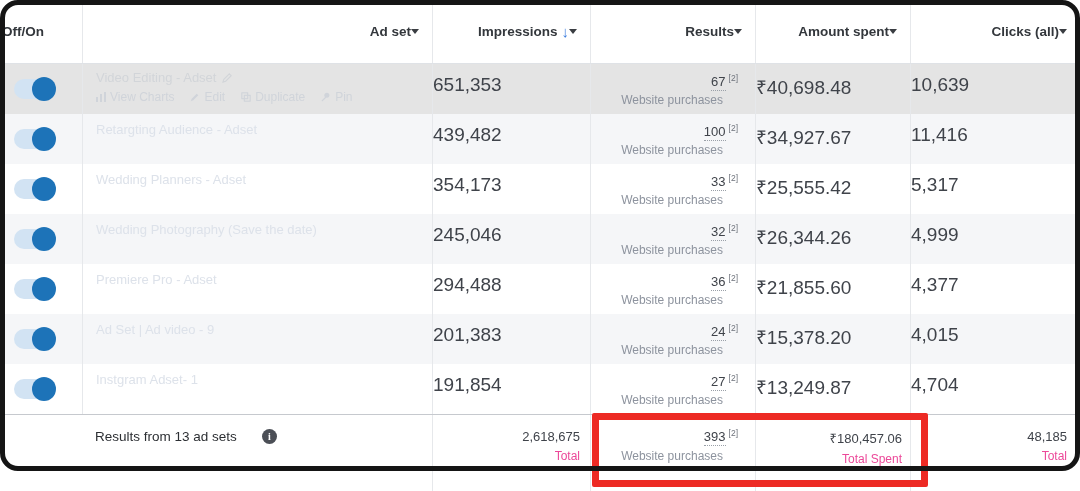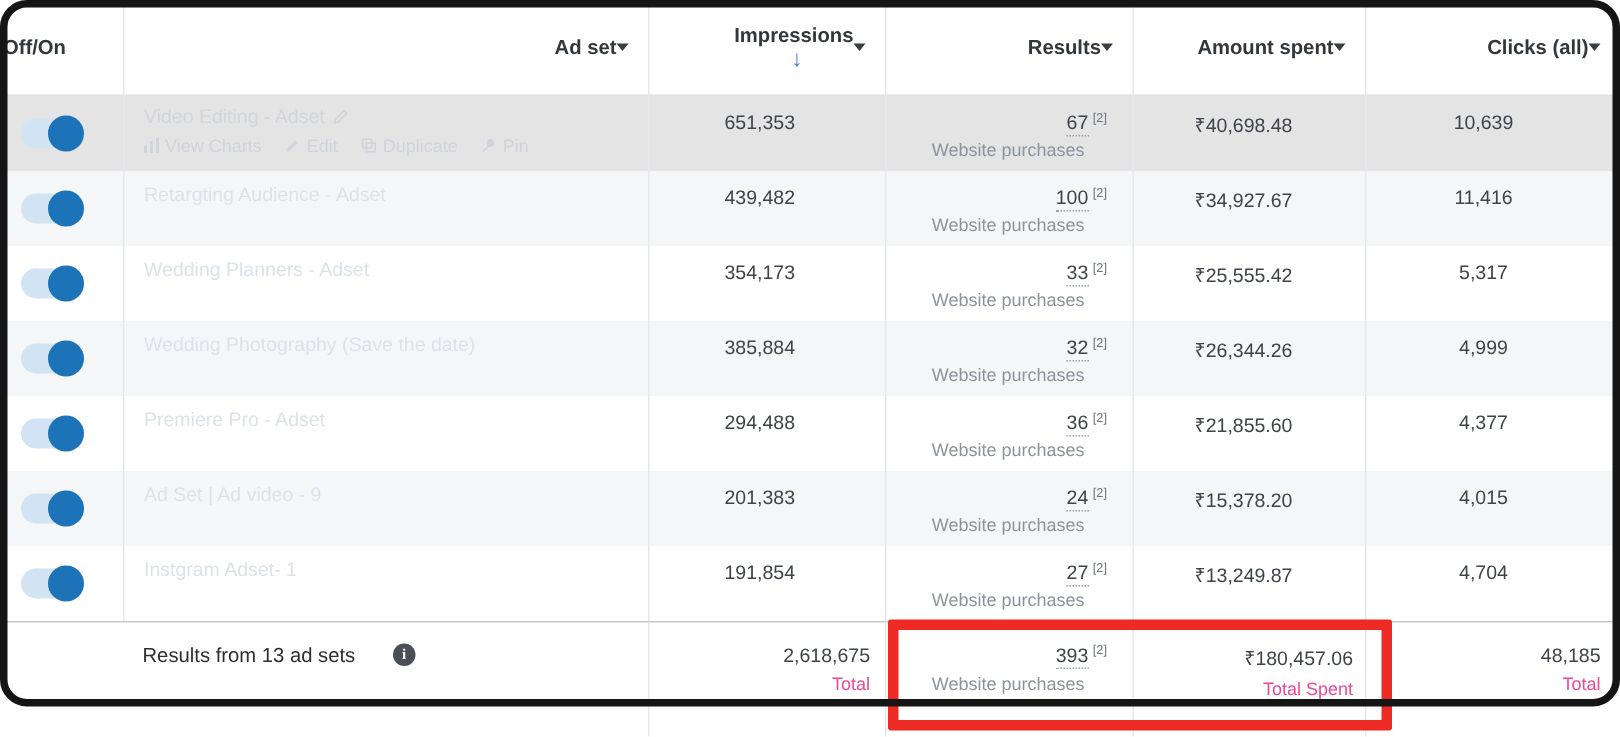--- a/index.html
+++ b/index.html
@@ -11,21 +11,21 @@
   .frame { position:absolute; inset:0; border:5px solid #151515; border-radius:18px;
            pointer-events:none; z-index:50; }
 
   .grid { display:grid; grid-template-columns:82px 350px 158px 165px 155px 170px; }
 
   
   .thead { height:64px; border-bottom:1px solid #dfe2e6; background:#fff; }
   .th { display:flex; align-items:center; justify-content:flex-end;
         padding:0 13px; font-size:13.5px; font-weight:700; color:#33373c; }
   .th + .th { border-left:1px solid #e6e8eb; }
-  .th .lbl-wrap { display:flex; align-items:center;flex-direction:column; }
+  .th .lbl-wrap { display:flex; align-items:center; }
   .th-toggle { padding-left:2px; justify-content:flex-start; }
   .sort-arrow { color:#3e7ede; font-size:15px; font-weight:400; margin-left:4px; }
   .caret { width:0; height:0; border-left:4.5px solid transparent;
            border-right:4.5px solid transparent; border-top:5.5px solid #3a3d42; }
 
   
   .tr { height:50px; }
   .tr .td + .td { border-left:1px solid #e6e8eb; }
   .r-hover { background:#e4e4e4; }
   .r-alt   { background:#f5f6f8; }
@@ -38,21 +38,21 @@
             border-radius:50%; background:#1d73b8; }
 
   .td-adset { padding:8px 0 0 13px; font-size:13px; }
   .adset-name { color:#dde2ea; white-space:nowrap; display:inline-flex; align-items:center; gap:6px; }
   .r-hover .adset-name { color:#d2d5d9; }
   .r-hover .td-adset { padding-top:6px; }
   .actions { display:flex; gap:16px; margin-top:5px; font-size:12px; color:#d0d4da; }
   .action { display:inline-flex; align-items:center; gap:4px; white-space:nowrap; }
   .action svg, .adset-name svg { flex:0 0 auto; }
 
-  .td-num { text-align:center; font-size:13px; color:#3f434a; padding-top:10px; }
+  .td-num { text-align:left; font-size:19px; color:#3f434a; padding-top:10px; }
   .td-impr { padding-right:10px; }
   .td-amt  { padding-right:8px; }
   .td-clk  { padding-right:13px; }
 
   .td-res { text-align:right; font-size:13px; color:#3f434a; padding-top:10px; }
   .res-line1 { padding-right:17px; }
   .res-num { border-bottom:1px dotted #9aa0a8; padding-bottom:1px; }
   .res-sup { font-size:8.5px; color:#6e737c; margin-left:3px; position:relative; top:-5px; }
   .res-sub { font-size:12px; color:#8d939e; padding-right:32px; margin-top:4px; }
 
@@ -203,21 +203,21 @@
     <div class="td td-toggle">
       <div class="toggle">
           <div class="knob"></div>
         </div>
     </div>
     <div class="td td-adset">
       <span class="adset-name">
           <span>Wedding Photography (Save the date)</span>
         </span>
     </div>
-    <div class="td td-num td-impr">385,884</div>
+    <div class="td td-num td-impr">245,046</div>
     <div class="td td-res">
       <div class="res-line1"><span class="res-num">32</span><span class="res-sup">[2]</span></div>
       <div class="res-sub">Website purchases</div>
     </div>
     <div class="td td-num td-amt">₹26,344.26</div>
     <div class="td td-num td-clk">4,999</div>
   </div>
 
   <div class="grid tr r-white">
     <div class="td td-toggle">

